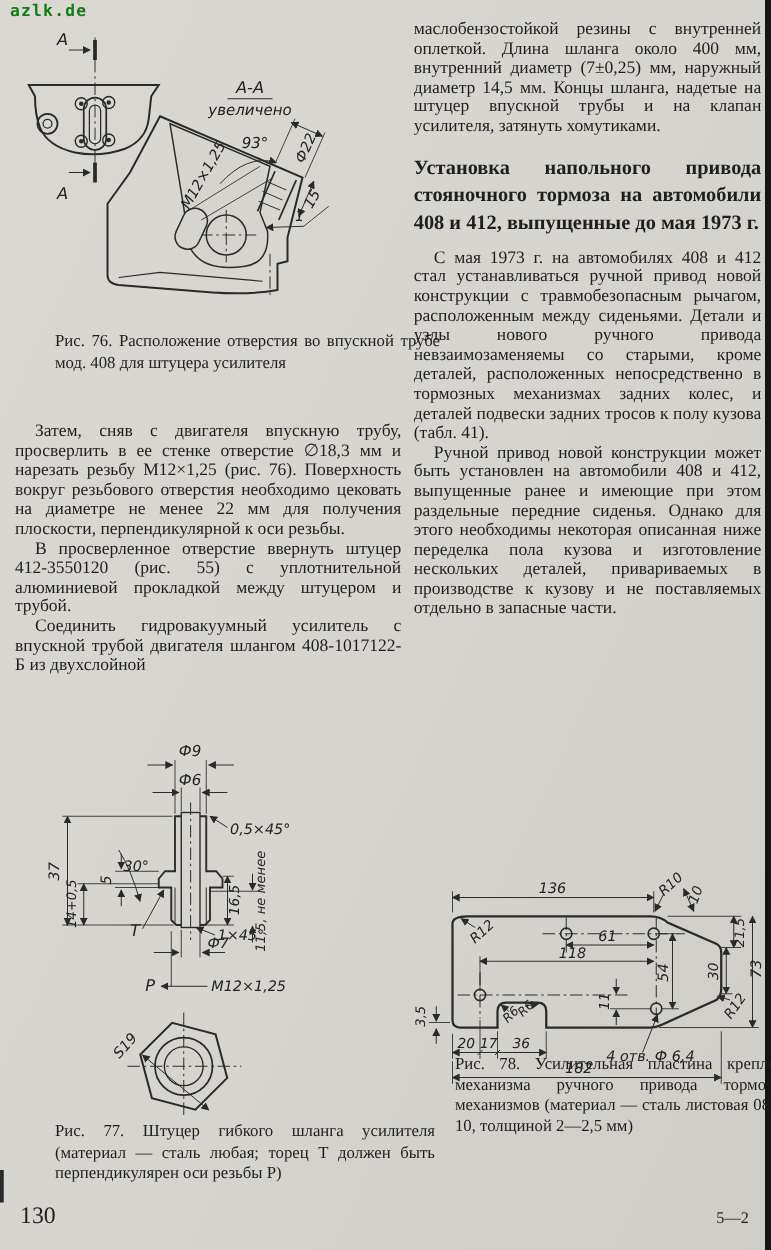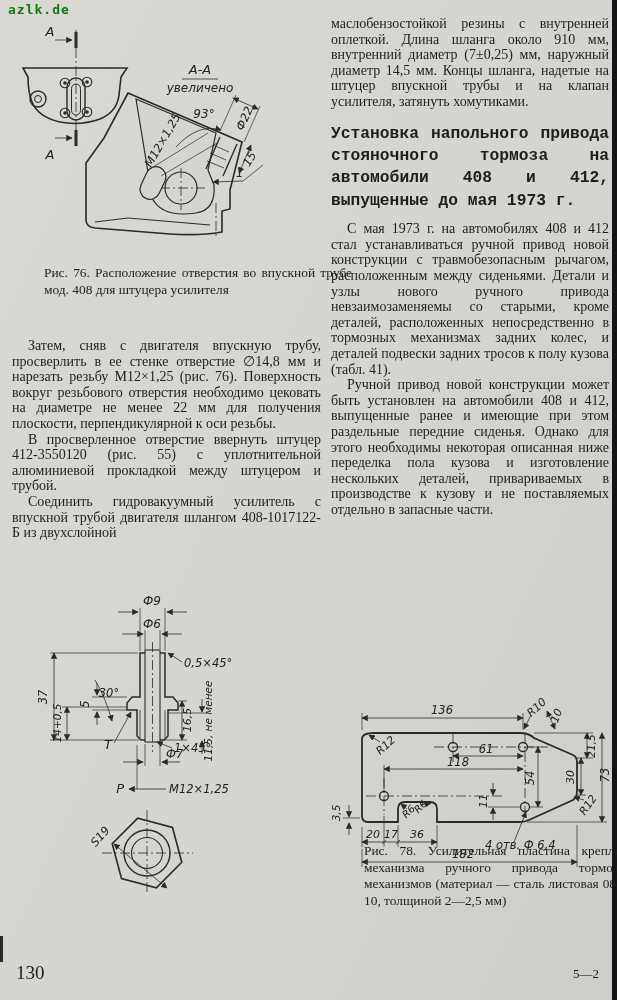--- a/index.html
+++ b/index.html
@@ -5,21 +5,21 @@
   html,body{margin:0;padding:0;background:#8a8a8a;}
   #page{position:relative;width:617px;height:1000px;margin:0 auto;
         background:linear-gradient(115deg,#dad8d3 0%,#d6d4cf 55%,#cfcdc8 100%);
         overflow:hidden;color:#1e1e1e;}
   .col-text{font-family:"Liberation Serif",serif;font-size:14px;line-height:15.6px;
             text-align:justify;}
   .col-text p{margin:0;}
   .ind{text-indent:16px;}
   .caption{font-family:Liberation Serif, serif;font-size:13.4px;line-height:16.6px;
            text-align:justify;margin-left:32px;}
-  .heading{font-family:Liberation Mono, monospace;font-weight:700;font-size:16.3px;
+  .heading{font-family:Liberation Serif, serif;font-weight:700;font-size:16.3px;
            line-height:22.4px;text-align:justify;margin:13px 0 9px 0;}
   .watermark{position:absolute;left:8px;top:2px;font-family:"DejaVu Sans Mono",monospace;
              font-size:13px;font-weight:bold;letter-spacing:1px;color:#117a11;}
   .abs{position:absolute;}
   .pagenum{font-family:Liberation Serif, serif;font-size:19px;}
   .sig{font-family:"Liberation Serif",serif;font-size:13px;}
   .edge-right{position:absolute;right:0;top:0;width:5px;height:1000px;background:#141414;}
   .edge-mark{position:absolute;left:0;top:936px;width:3px;height:26px;background:#2a2a2a;}
   svg{display:block;}
   svg text{font-family:"DejaVu Sans",sans-serif;font-style:italic;fill:#222;}
@@ -101,21 +101,21 @@
       <text font-size="11.5" text-anchor="middle" transform="rotate(-60 253 143)" x="253" y="143">15</text>
       <line class="dln" x1="213" y1="164" x2="243" y2="163" marker-start="url(#a76)"></line>
       <line class="xln" x1="243" y1="163" x2="263" y2="147"></line>
       <text x="236" y="159" font-size="11.5">1</text>
     </g>
   </svg>
 
   <div class="abs caption" style="left:12px;top:265px;width:308px">Рис. 76. Расположение отверстия во впускной трубе мод. 408 для штуцера усилителя</div>
 
   <div class="abs col-text" style="left:12px;top:338px;width:309px;height:252px;overflow:hidden">
-    <p class="ind">Затем, сняв с двигателя впускную трубу, просверлить в ее стенке отверстие ∅14,8 мм и нарезать резьбу М12×1,25 (рис. 76). Поверхность вокруг резьбового отверстия необходимо цековать на диаметре не менее 22 мм для получения плоскости, перпендикулярной к оси резьбы.</p>
+    <p class="ind">Затем, сняв с двигателя впускную трубу, просверлить в ее стенке отверстие ∅18,3 мм и нарезать резьбу М12×1,25 (рис. 76). Поверхность вокруг резьбового отверстия необходимо цековать на диаметре не менее 22 мм для получения плоскости, перпендикулярной к оси резьбы.</p>
     <p class="ind">В просверленное отверстие ввернуть штуцер 412-3550120 (рис. 55) с уплотнительной алюминиевой прокладкой между штуцером и трубой.</p>
     <p class="ind">Соединить гидровакуумный усилитель с впускной трубой двигателя шлангом 408-1017122-Б из двухслойной</p>
   </div>
 
   <svg class="abs" style="left:10px;top:590px" width="310" height="305" viewBox="0 0 310 305">
     <defs>
       <pattern id="h77" width="5" height="5" patternTransform="rotate(45)">
         <line x1="0" y1="0" x2="0" y2="5" stroke="#2a2a2a" stroke-width="0.9"></line>
       </pattern>
       <marker id="a77" viewBox="0 0 10 10" refX="9" refY="5" markerWidth="8" markerHeight="8" orient="auto-start-reverse">
@@ -182,25 +182,26 @@
       <polygon points="171.8,272.3 146.3,297.8 111.5,288.5 102.2,253.7 127.7,228.2 162.5,237.5" fill="none" stroke="#2a2a2a" stroke-width="1.6"></polygon>
       <circle cx="137" cy="263" r="23" fill="none" stroke="#2a2a2a" stroke-width="1.4"></circle>
       <circle cx="137" cy="263" r="15.5" fill="none" stroke="#2a2a2a" stroke-width="1.1"></circle>
       <line class="cl" x1="92" y1="263" x2="183" y2="263"></line>
       <line class="cl" x1="137" y1="220" x2="137" y2="305"></line>
       <line class="dln" x1="104" y1="254" x2="157" y2="298" marker-start="url(#a77)" marker-end="url(#a77)"></line>
       <text font-size="11.5" text-anchor="middle" transform="rotate(-48 93 249)" x="93" y="249">S19</text>
     </g>
   </svg>
 
+  <div class="abs caption" style="left:12px;top:897px;width:304px">Рис. 77. Штуцер гибкого шланга усилителя (материал — сталь любая; торец Т должен быть перпендикулярен оси резьбы Р)</div>
 
   <div class="abs pagenum" style="left:16px;top:962px">130</div>
 
   <div class="abs col-text" style="left:331px;top:16px;width:278px;height:650px;overflow:hidden">
-    <p>маслобензостойкой резины с внутренней оплеткой. Длина шланга около 910 мм, внутренний диаметр (7±0,25) мм, наружный диаметр 14,5 мм. Концы шланга, надетые на штуцер впускной трубы и на клапан усилителя, затянуть хомутиками.</p>
+    <p>маслобензостойкой резины с внутренней оплеткой. Длина шланга около 400 мм, внутренний диаметр (7±0,25) мм, наружный диаметр 14,5 мм. Концы шланга, надетые на штуцер впускной трубы и на клапан усилителя, затянуть хомутиками.</p>
     <div class="heading">Установка напольного привода стояночного тормоза на автомобили 408 и 412, выпущенные до мая 1973 г.</div>
     <p class="ind">С мая 1973 г. на автомобилях 408 и 412 стал устанавливаться ручной привод новой конструкции с травмобезопасным рычагом, расположенным между сиденьями. Детали и узлы нового ручного привода невзаимозаменяемы со старыми, кроме деталей, расположенных непосредственно в тормозных механизмах задних колес, и деталей подвески задних тросов к полу кузова (табл. 41).</p>
     <p class="ind">Ручной привод новой конструкции может быть установлен на автомобили 408 и 412, выпущенные ранее и имеющие при этом раздельные передние сиденья. Однако для этого необходимы некоторая описанная ниже переделка пола кузова и изготовление нескольких деталей, привариваемых в производстве к кузову и не поставляемых отдельно в запасные части.</p>
   </div>
 
   <svg class="abs" style="left:330px;top:670px" width="287" height="230" viewBox="0 0 287 230">
     <defs>
       <marker id="a78" viewBox="0 0 10 10" refX="9" refY="5" markerWidth="8" markerHeight="8" orient="auto-start-reverse">
         <path d="M0,0 L10,5 L0,10 z" fill="#2a2a2a"></path>
       </marker>

